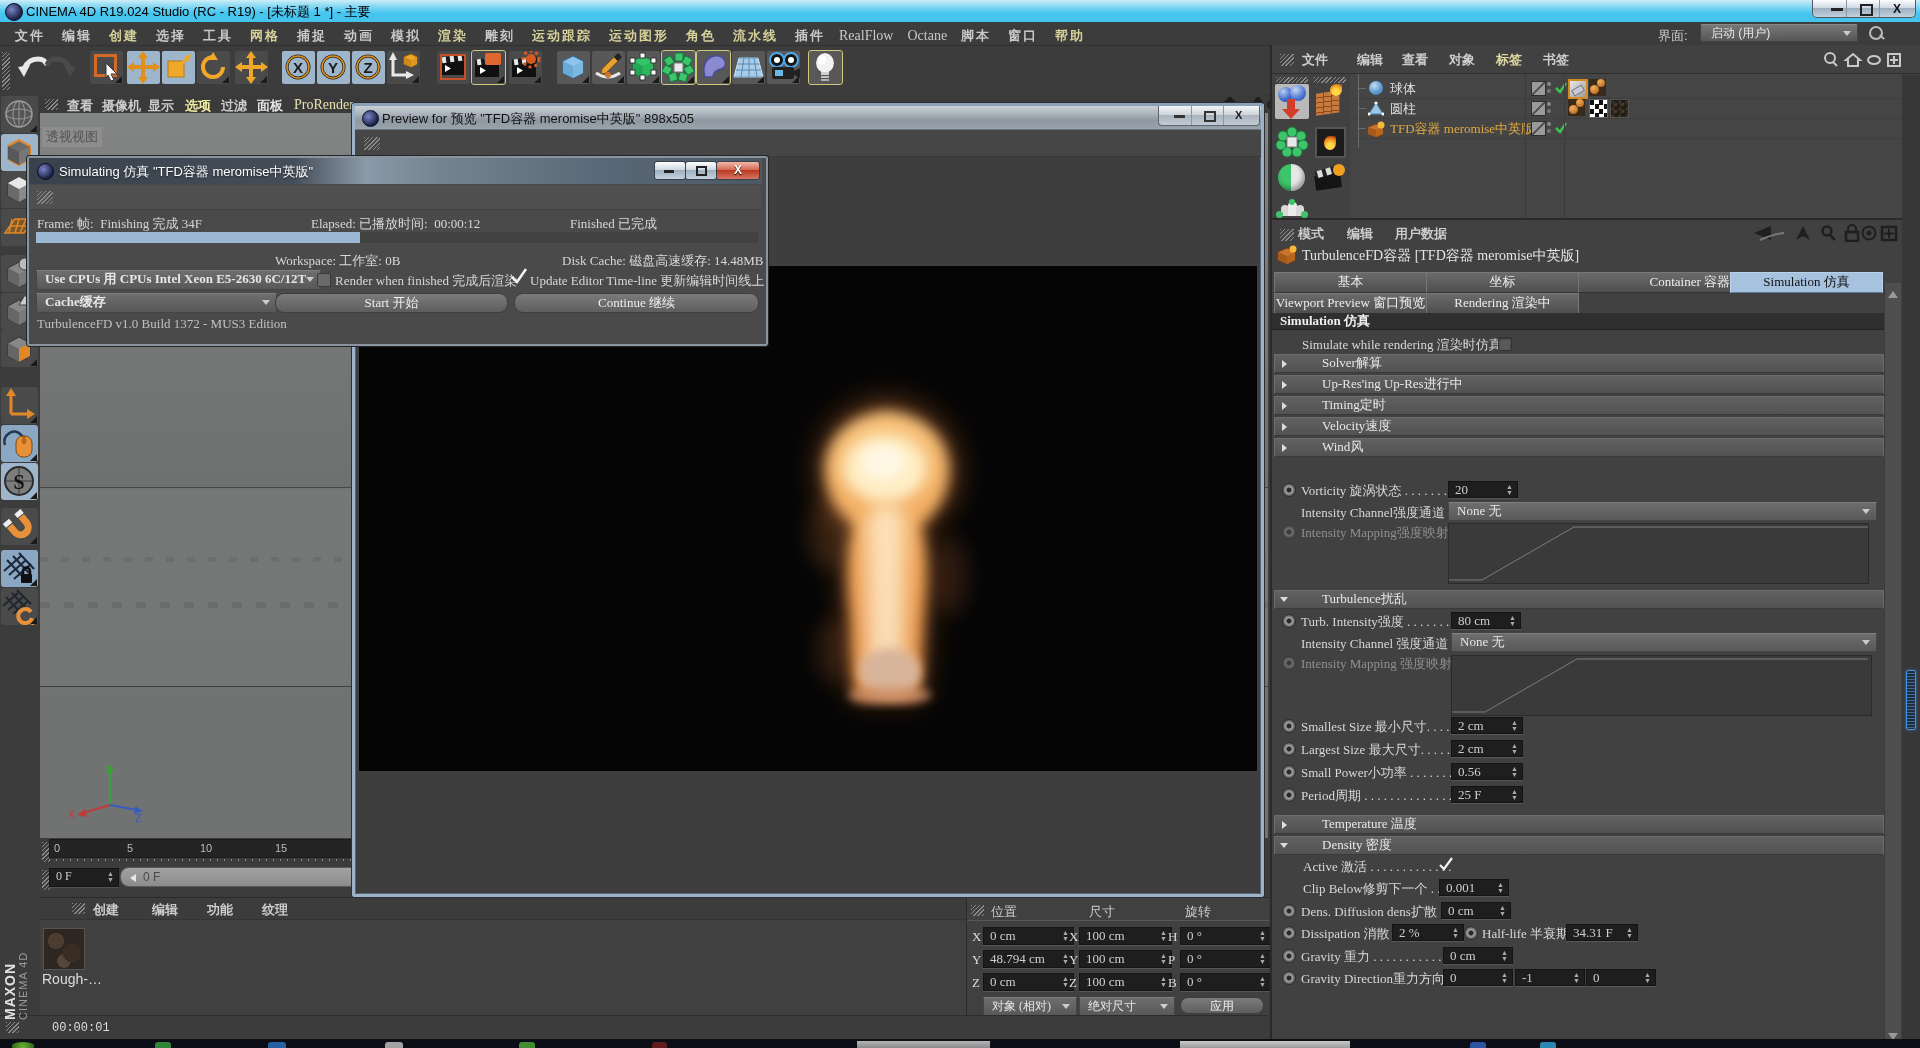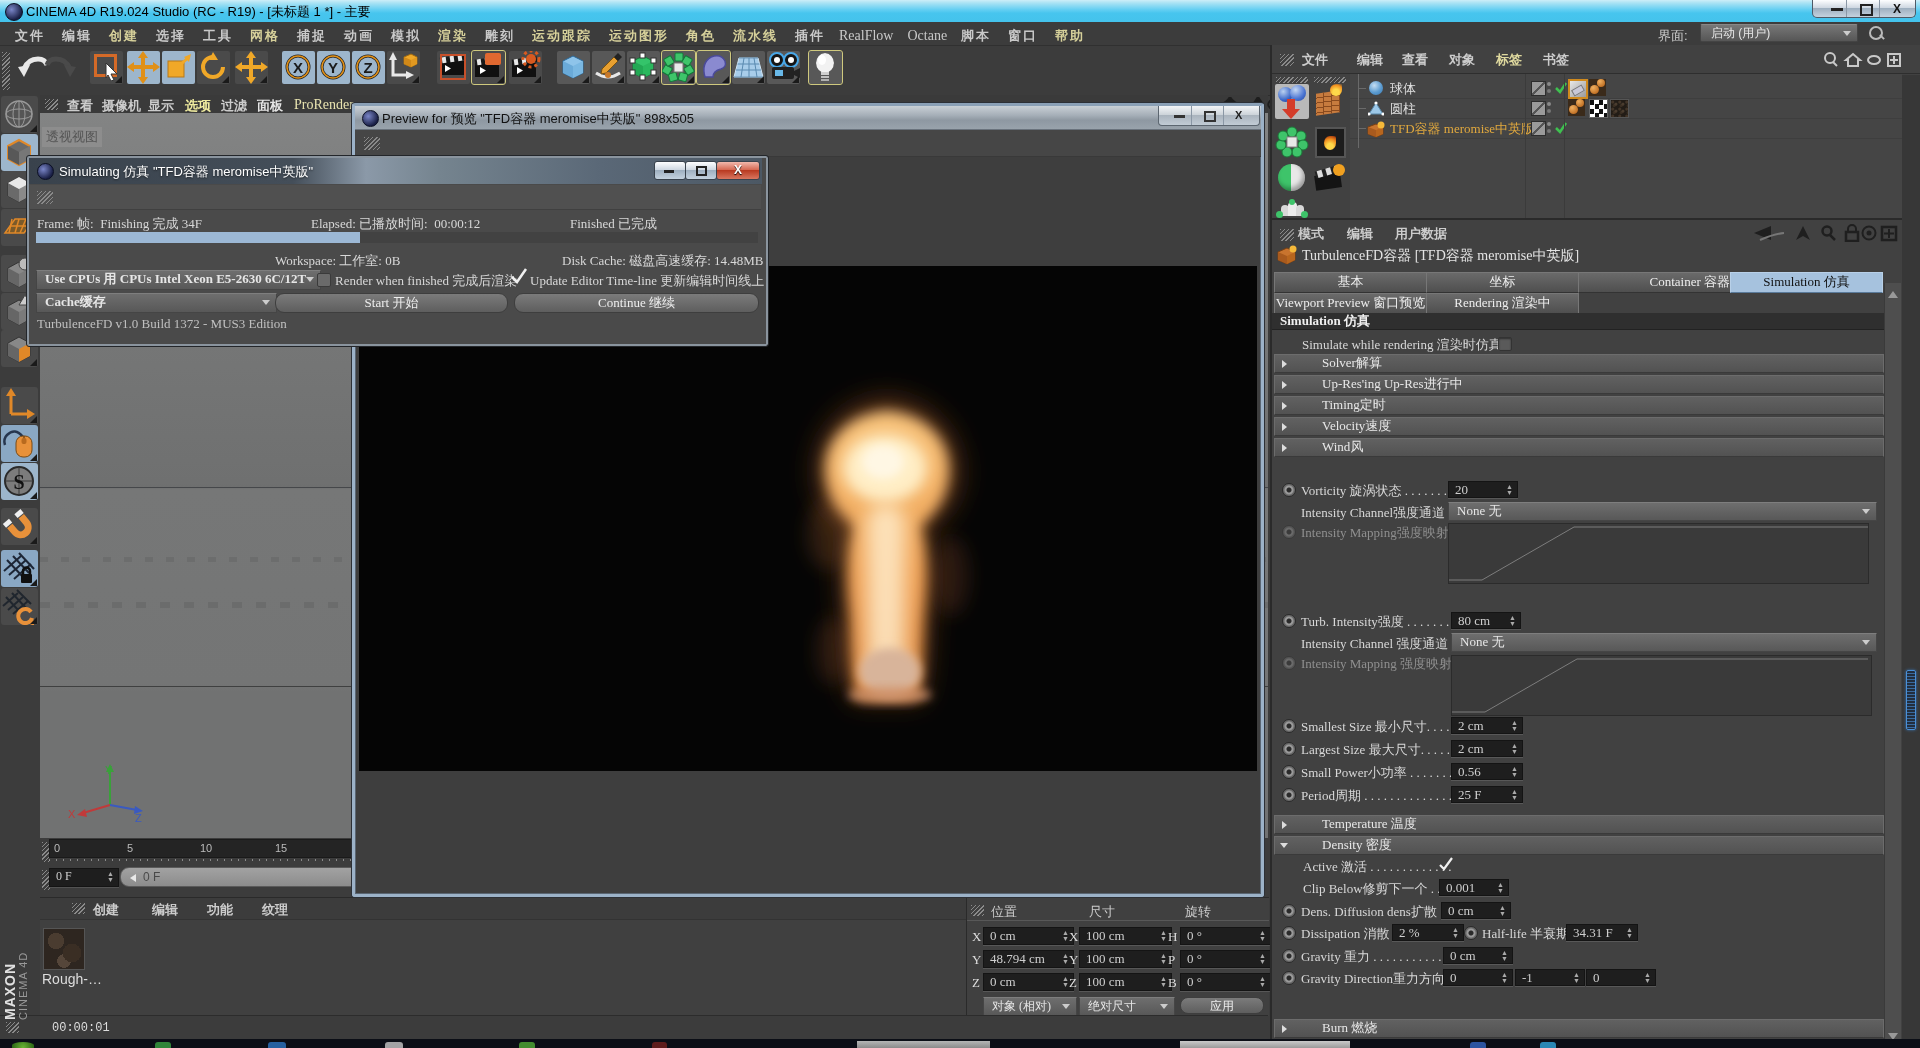--- a/index.html
+++ b/index.html
@@ -789,20 +789,24 @@
     <span class="lbl" style="left:29px;top:262px;">Vorticity <span class="ck">旋涡状态</span> . . . . . . .</span>
     <div class="inbox" style="left:176px;top:261px;width:62px;height:15px;">20<span class="spin">▲<br>▼</span></div>
     <span class="lbl" style="left:29px;top:284px;">Intensity Channel<span class="ck">强度通道</span></span>
     <div class="drop" style="left:176px;top:282px;width:419px;height:17px;">None <span class="ck">无</span><span class="arr"></span></div>
     <div class="radio" style="left:10px;top:305px;background:radial-gradient(circle at 50% 50%,#3a3a3a 0 2px,#6a6a6a 3px 4px,#555 5px);border-color:#3a3a3a;"></div>
     <span class="lbl" style="left:29px;top:304px;color:#8f8f8f;">Intensity Mapping<span class="ck">强度映射</span></span>
     <svg class="curvebox" style="top:303px;height:59px;" width="419" height="59">
           <path d="M 0 56 L 33 56 L 125 3 L 419 3" stroke="#7d7d7d" fill="none"></path>
         </svg>
 
+    <div class="grpbar" style="top:370px;">
+          <span class="trid"></span>
+          <span class="tx">Turbulence<span class="ck">扰乱</span></span>
+        </div>
     <div class="radio" style="left:10px;top:394px;"></div>
     <span class="lbl" style="left:29px;top:393px;">Turb. Intensity<span class="ck">强度</span> . . . . . . .</span>
     <div class="inbox" style="left:179px;top:392px;width:62px;height:15px;">80 cm<span class="spin">▲<br>▼</span></div>
     <span class="lbl" style="left:29px;top:415px;">Intensity Channel <span class="ck">强度通道</span></span>
     <div class="drop" style="left:179px;top:413px;width:416px;height:17px;">None <span class="ck">无</span><span class="arr"></span></div>
     <div class="radio" style="left:10px;top:436px;background:radial-gradient(circle at 50% 50%,#3a3a3a 0 2px,#6a6a6a 3px 4px,#555 5px);border-color:#3a3a3a;"></div>
     <span class="lbl" style="left:29px;top:435px;color:#8f8f8f;">Intensity Mapping <span class="ck">强度映射</span></span>
     <svg class="curvebox" style="left:179px;top:435px;height:59px;" width="416" height="59">
           <path d="M 0 56 L 33 56 L 125 3 L 416 3" stroke="#7d7d7d" fill="none"></path>
         </svg>
@@ -844,24 +848,20 @@
     <div class="inbox" style="left:294px;top:704px;width:64px;height:15px;">34.31 F<span class="spin">▲<br>▼</span></div>
     <div class="radio" style="left:10px;top:729px;"></div>
     <span class="lbl" style="left:29px;top:728px;">Gravity <span class="ck">重力</span> . . . . . . . . . . . . .</span>
     <div class="inbox" style="left:171px;top:727px;width:62px;height:15px;">0 cm<span class="spin">▲<br>▼</span></div>
     <div class="radio" style="left:10px;top:751px;"></div>
     <span class="lbl" style="left:29px;top:750px;">Gravity Direction<span class="ck">重力方向</span></span>
     <div class="inbox" style="left:171px;top:749px;width:62px;height:15px;">0<span class="spin">▲<br>▼</span></div>
     <div class="inbox" style="left:243px;top:749px;width:62px;height:15px;">-1<span class="spin">▲<br>▼</span></div>
     <div class="inbox" style="left:314px;top:749px;width:62px;height:15px;">0<span class="spin">▲<br>▼</span></div>
 
-    <div class="grpbar" style="top:799px;">
-          <span class="tri"></span>
-          <span class="tx">Burn <span class="ck">燃烧</span></span>
-        </div>
   </div>
 
   <div class="abs" style="left:612px;top:238px;width:16px;height:765px;background:#4e4e4e;border-left:1px solid #3a3a3a;">
     <div class="abs" style="left:3px;top:3px;width:0;height:0;border:5px solid transparent;border-bottom:7px solid #999;"></div>
     <div class="abs" style="left:3px;bottom:3px;width:0;height:0;border:5px solid transparent;border-top:7px solid #999;"></div>
   </div>
   <div class="abs" style="left:630px;top:30px;width:20px;height:973px;background:#373737;">
     <div class="abs" style="left:4px;top:595px;width:8px;height:58px;border:1px solid #4a90d9;border-radius:2px;background:repeating-linear-gradient(#222e3e 0 2px,#3a6a9e 2px 3px);box-shadow:0 0 3px #3a78b8;"></div>
   </div>
 </div>

